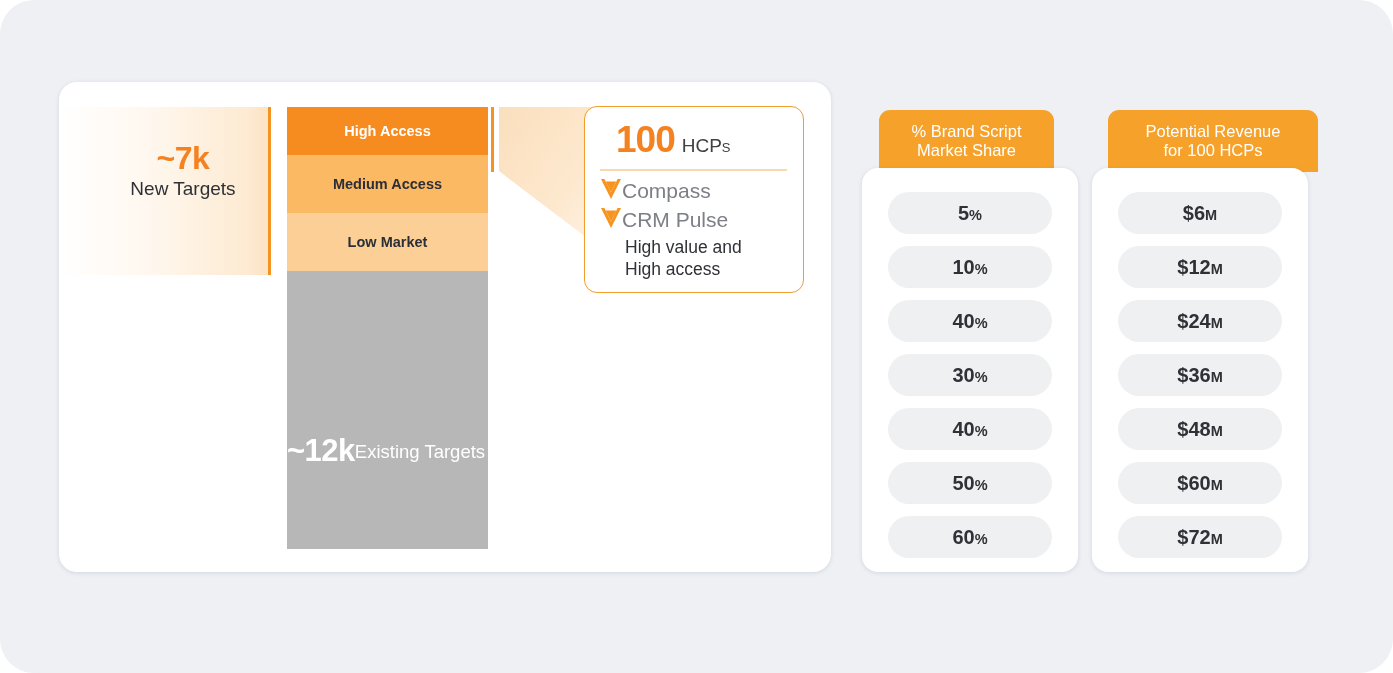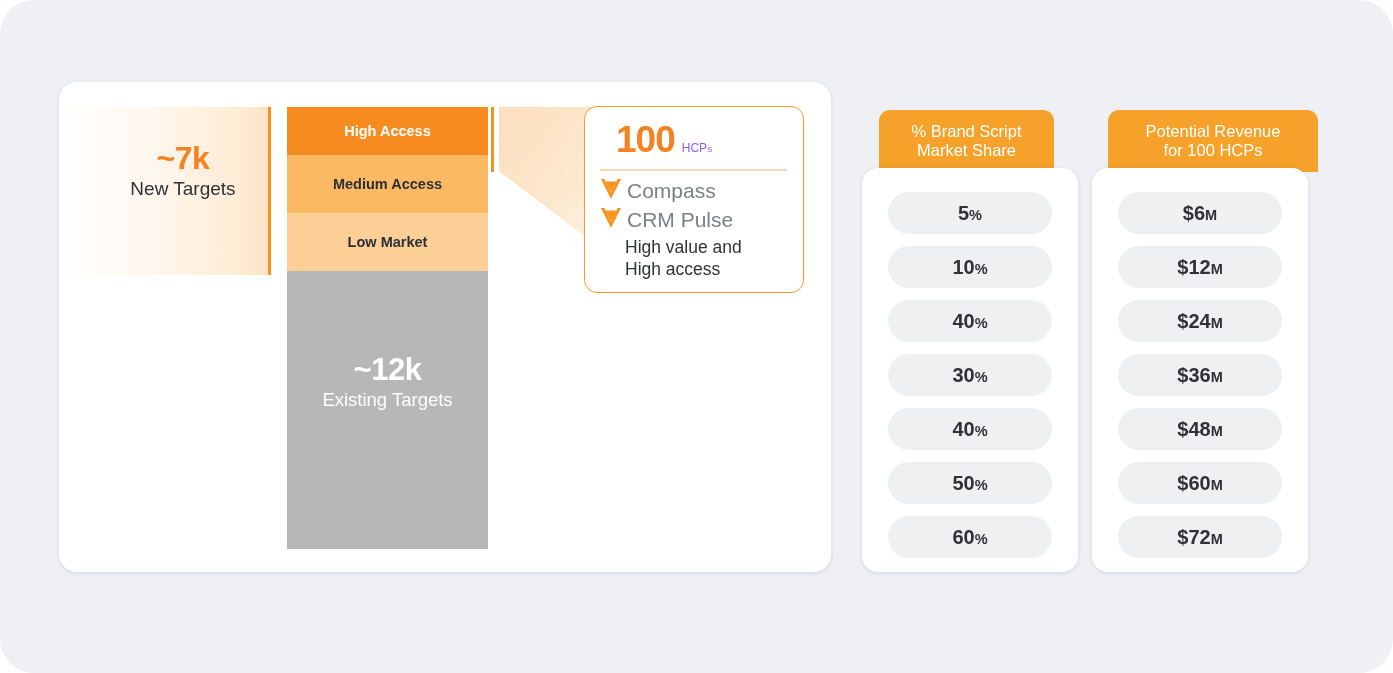--- a/index.html
+++ b/index.html
@@ -95,21 +95,20 @@
   #tier-high .tier-label { color: #ffffff; }
   #tier-medium { height: 58px; background: #fbb963; }
   #tier-medium .tier-label { color: #2c2f38; }
   #tier-low    { height: 58px; background: #fccf96; }
   #tier-low .tier-label { color: #2c2f38; }
 
   #existing-block {
     height: 278px;
     background: #b7b7b7;
     display: flex;
-    flex-direction: column;
     align-items: center;
     justify-content: flex-start;
     padding-top: 83px;
     box-sizing: border-box;
   }
   #existing-block .kpi-big { color: #ffffff; font-size: 31px; }
   #existing-block .kpi-sub { color: #ffffff; font-size: 18.5px; }
 
   
   #callout-wedge {
@@ -149,34 +148,33 @@
     gap: 7px;
     padding-left: 16px;
   }
   #callout-count {
     font-size: 37px;
     font-weight: 700;
     color: #f58220;
     letter-spacing: -1px;
   }
   #callout-count-unit {
-    font-size: 12px;
-    color: #8b5cf6;
+    font-size: 19px;
+    color: #404040;
     font-variant: small-caps;
     text-align: right;
   }
   #callout-divider {
     margin: 8px 0 6px 0;
     height: 2px;
     background: #f6d9ae;
   }
   .product-row {
     display: flex;
     align-items: center;
-    gap: 5px;
     margin-bottom: 1px;
   }
   .veeva-v { flex: 0 0 auto; display: block; }
   .product-name {
     font-size: 21px;
     color: #7d7f86;
     line-height: 1.12;
   }
   #callout-desc {
     font-size: 17.5px;

